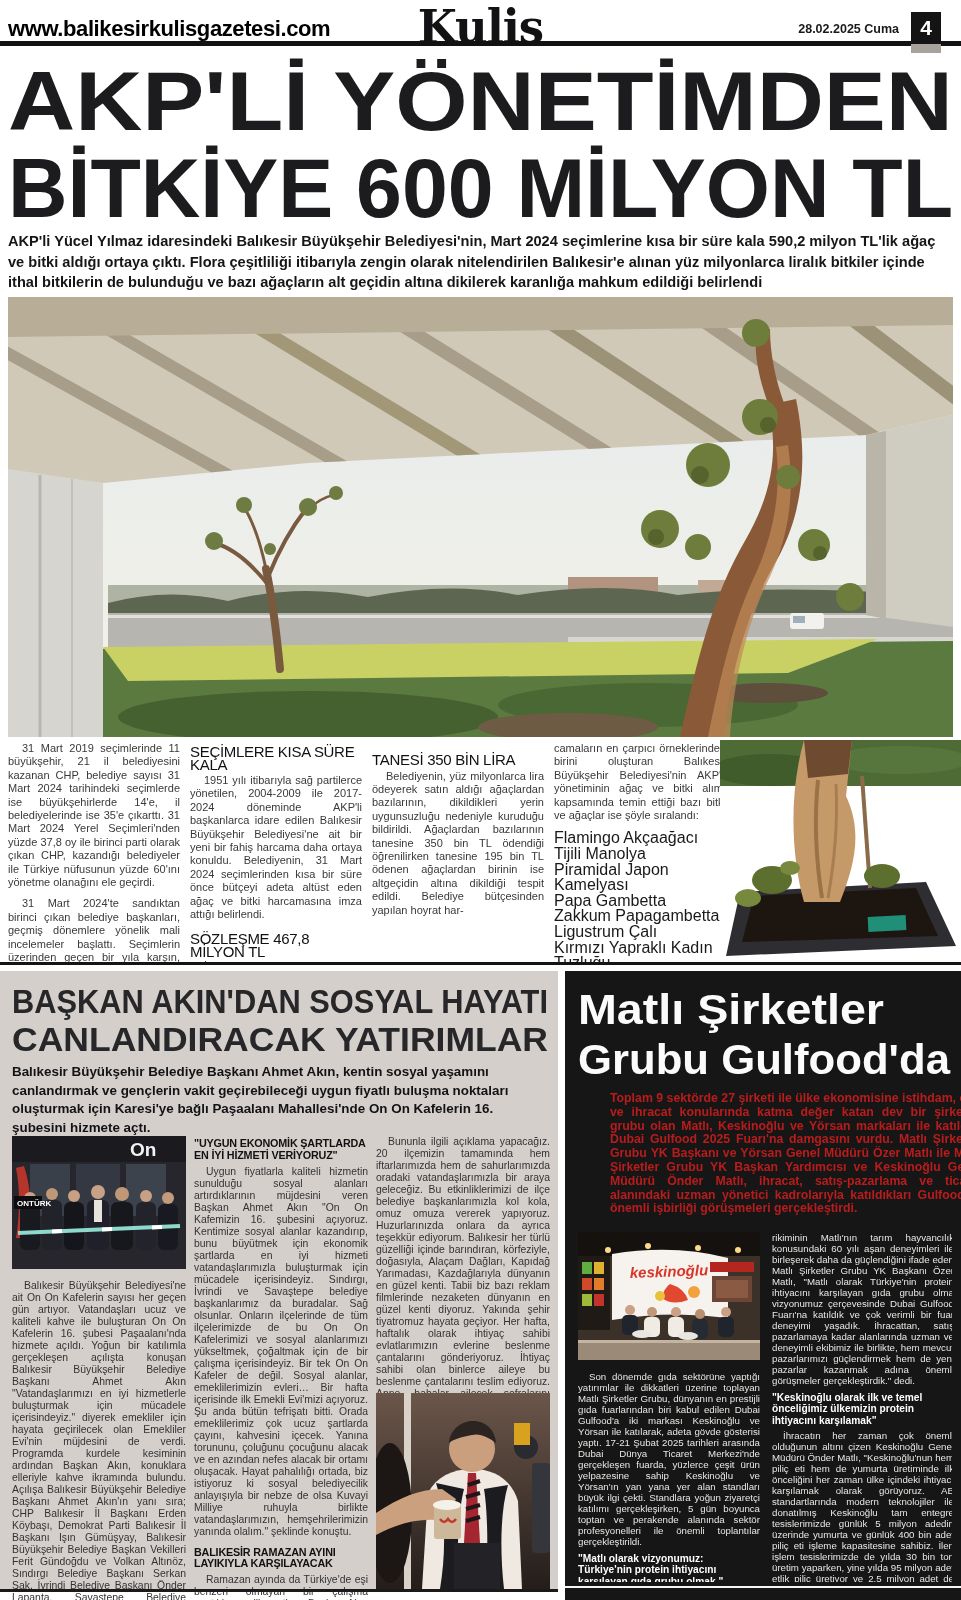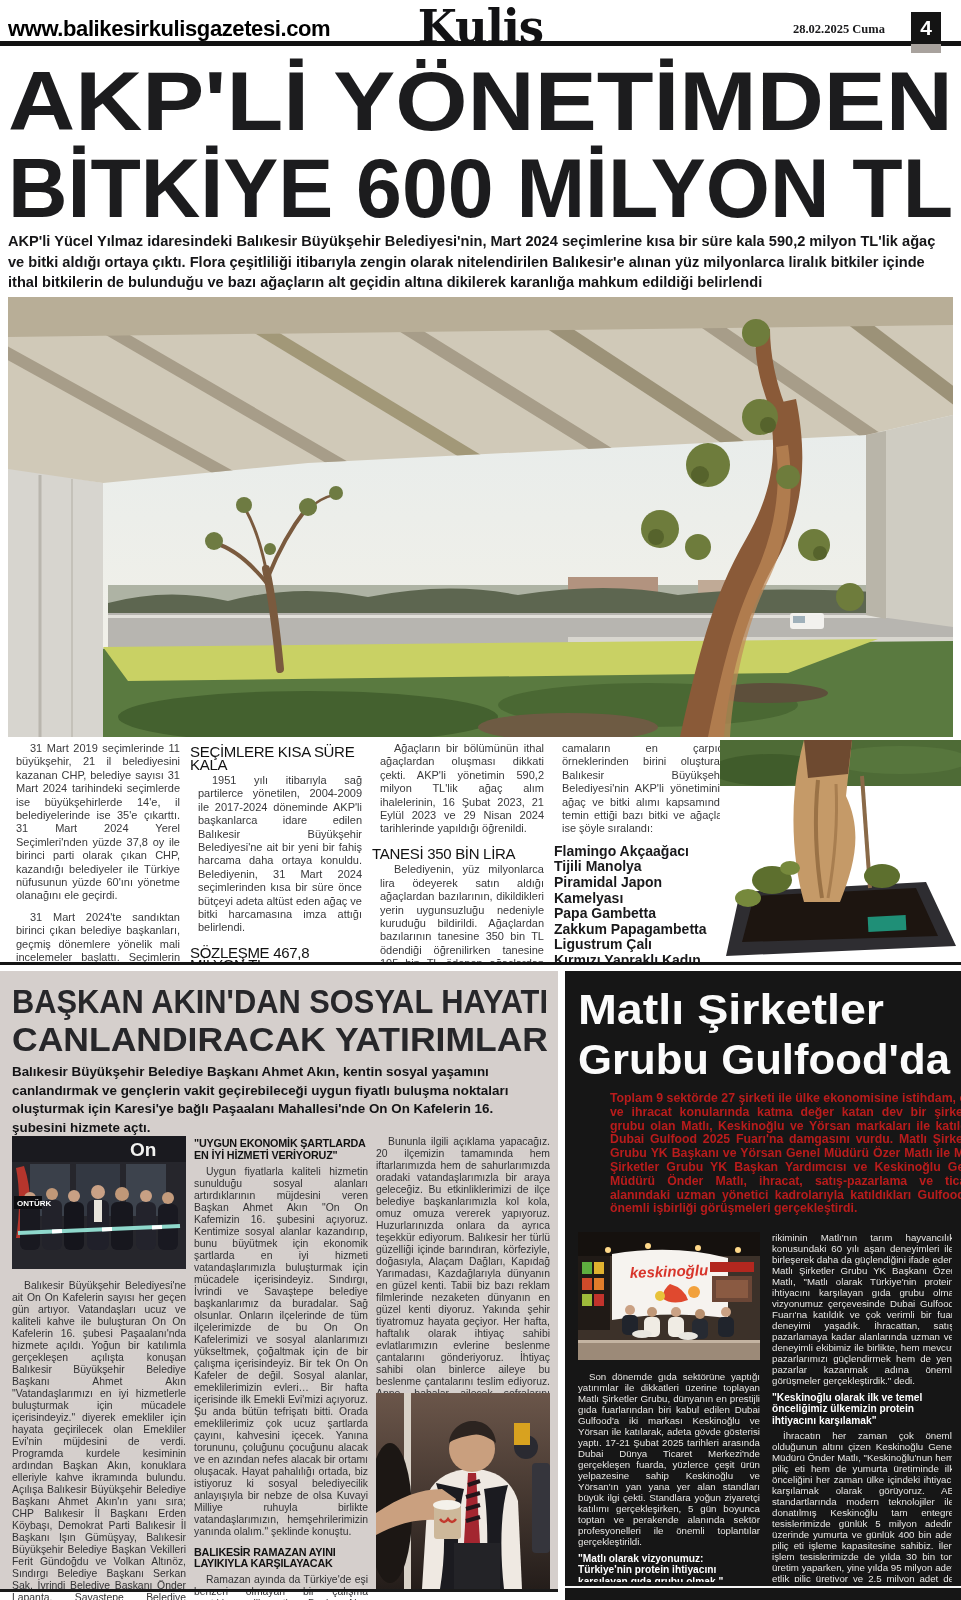--- a/index.html
+++ b/index.html
@@ -4,44 +4,44 @@
 <style>
   html,body{margin:0;padding:0;background:#ffffff;}
   .page{position:relative;width:961px;height:1600px;background:#fff;overflow:hidden;
         font-family:"Liberation Sans",sans-serif;color:#2e2e30;}
   .abs{position:absolute;}
 
   
   .site-url{left:8px;top:16px;font-size:22px;font-weight:bold;letter-spacing:-0.4px;color:#000000;}
   .masthead{left:0;top:0px;width:961px;text-align:center;font-family:"DejaVu Serif",serif;
             font-weight:bold;font-size:45px;letter-spacing:-1px;color:#121214;transform:scaleY(1.04);}
-  .edition-date{right:76px;top:22px;font-size:12.5px;font-weight:bold;color:#1a1a1c;font-family:Liberation Serif, serif;}
+  .edition-date{right:62px;top:22px;font-size:12.5px;font-weight:bold;color:#1a1a1c;}
   .header-rule{left:0;top:41px;width:961px;height:5px;background:#121212;}
   .page-box{right:20px;top:12px;width:30px;height:32px;background:#141414;color:#fff;
             font-size:21px;font-weight:bold;text-align:center;line-height:32px;z-index:5;}
   .page-tab{right:20px;top:44px;width:30px;height:9px;background:#a8a29d;z-index:4;}
 
   
   .h1-svg{left:8px;top:52px;}
   .h1t{font-family:"Liberation Sans",sans-serif;font-weight:bold;fill:#1c1c1e;font-size:84px;}
 
   .main-lead{left:8px;top:231px;width:946px;font-size:14.6px;line-height:20.5px;font-weight:bold;
              color:#161618;text-align:left;}
 
   .main-photo{left:8px;top:297px;width:945px;height:440px;}
 
   
   .story-row{left:8px;top:742px;width:720px;height:221px;display:flex;gap:10px;overflow:hidden;}
   .scol{width:172px;flex:0 0 172px;}
-  .scol p{margin:0 0 8px 8px;font-size:11px;line-height:13.4px;text-align:justify;color:#39393b;}
+  .scol p{margin:0 0 8px 0;font-size:11px;line-height:13.4px;text-align:justify;color:#39393b;}
   .scol p.ind{text-indent:14px;}
   .khead{font-size:15px;font-weight:normal;color:#111;letter-spacing:-0.3px;margin:4px 0 3px 0;line-height:12.5px;}
   .khead.pad-top{margin-top:12px;}
   .plant-list{margin-top:8px;}
-  .plant-list div{font-size:14px;font-weight:bold;color:#19191b;line-height:15.6px;}
+  .plant-list div{font-size:16px;font-weight:normal;color:#19191b;line-height:15.6px;}
   .tree-photo{left:720px;top:740px;width:241px;height:224px;background:#fff;}
 
   
   .mid-rule{left:0;top:962px;width:961px;height:3px;background:#141414;}
 
   
   .gray-panel{left:0;top:971px;width:558px;height:618px;background:#d5cfcc;}
   .gray-rule-bottom{left:0;top:1589px;width:558px;height:3px;background:#1a1a1a;}
   .h2-svg{left:12px;top:983px;}
   .h2t{font-family:"Liberation Sans",sans-serif;font-weight:bold;fill:#27272a;font-size:33px;}
@@ -179,21 +179,20 @@
       <p class="ind">31 Mart 2019 seçimlerinde 11 büyükşehir, 21 il belediyesini kazanan CHP, belediye sayısı 31 Mart 2024 tarihindeki seçimlerde ise büyükşehirlerde 14'e, il belediyelerinde ise 35'e çıkarttı. 31 Mart 2024 Yerel Seçimleri'nden yüzde 37,8 oy ile birinci parti olarak çıkan CHP, kazandığı belediyeler ile Türkiye nüfusunun yüzde 60'ını yönetme olanağını ele geçirdi.</p>
       <p class="ind">31 Mart 2024'te sandıktan birinci çıkan belediye başkanları, geçmiş dönemlere yönelik mali incelemeler başlattı. Seçimlerin üzerinden geçen bir yıla karşın, geçmiş dönemlere ait skandallara her gün bir yenisi daha eklendi.</p>
     </div>
     <div class="scol">
       <div class="khead">SEÇİMLERE KISA SÜRE KALA</div>
       <p class="ind">1951 yılı itibarıyla sağ partilerce yönetilen, 2004-2009 ile 2017-2024 döneminde AKP'li başkanlarca idare edilen Balıkesir Büyükşehir Belediyesi'ne ait bir yeni bir fahiş harcama daha ortaya konuldu. Belediyenin, 31 Mart 2024 seçimlerinden kısa bir süre önce bütçeyi adeta altüst eden ağaç ve bitki harcamasına imza attığı belirlendi.</p>
       <div class="khead pad-top">SÖZLEŞME 467,8 MİLYON TL</div>
       <p class="ind">İklimi itibarıyla "Ağaç zengini" olarak nitelendirilen kente alınan ağaç ve bitkilerin toplam maliyetinin 590 milyon 281 bin 100 TL olduğu belirtildi.</p>
     </div>
     <div class="scol">
-      <p class="ind">Ağaçların bir bölümünün ithal ağaçlardan oluşması dikkati çekti. AKP'li yönetimin 590,2 milyon TL'lik ağaç alım ihalelerinin, 16 Şubat 2023, 21 Eylül 2023 ve 29 Nisan 2024 tarihlerinde yapıldığı öğrenildi.</p>
       <div class="khead pad-top">TANESİ 350 BİN LİRA</div>
       <p class="ind">Belediyenin, yüz milyonlarca lira ödeyerek satın aldığı ağaçlardan bazılarının, dikildikleri yerin uygunsuzluğu nedeniyle kuruduğu bildirildi. Ağaçlardan bazılarının tanesine 350 bin TL ödendiği öğrenilirken tanesine 195 bin TL ödenen ağaçlardan birinin ise altgeçidin altına dikildiği tespit edildi. Belediye bütçesinden yapılan hoyrat har-</p>
     </div>
     <div class="scol">
       <p>camaların en çarpıcı örneklerinden birini oluşturan Balıkesir Büyükşehir Belediyesi'nin AKP'li yönetiminin ağaç ve bitki alımı kapsamında temin ettiği bazı bitki ve ağaçlar ise şöyle sıralandı:</p>
       <div class="plant-list">
         <div>Flamingo Akçaağacı</div>
         <div>Tijili Manolya</div>
         <div>Piramidal Japon Kamelyası</div>
         <div>Papa Gambetta</div>

